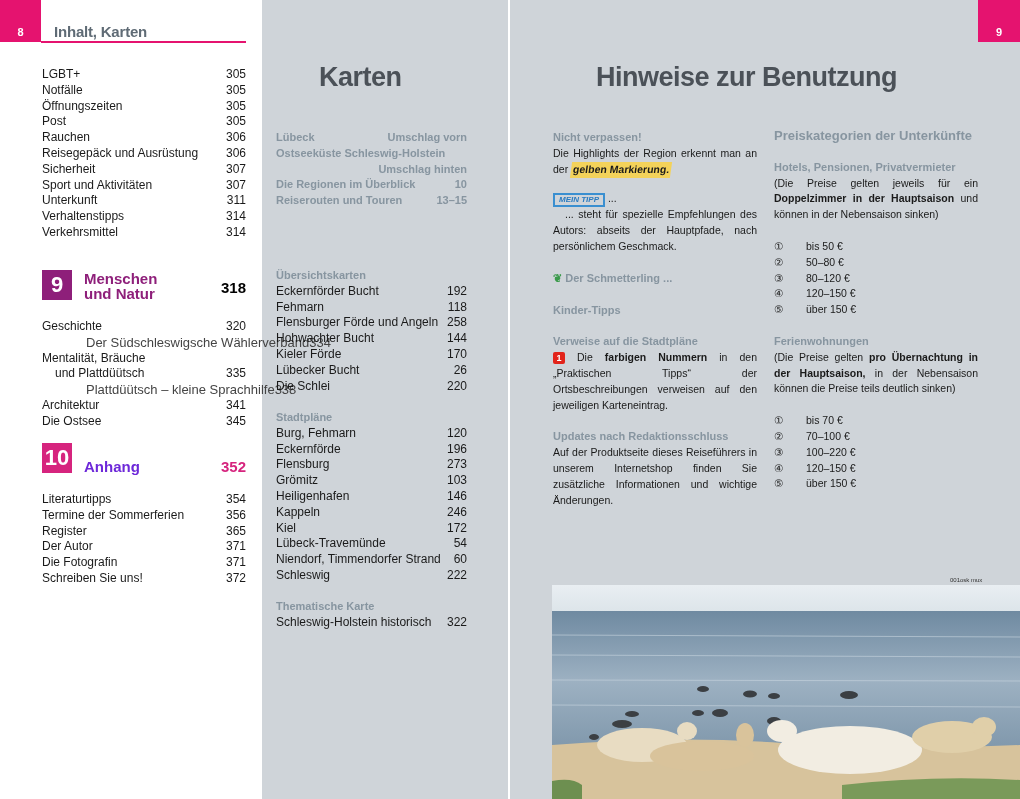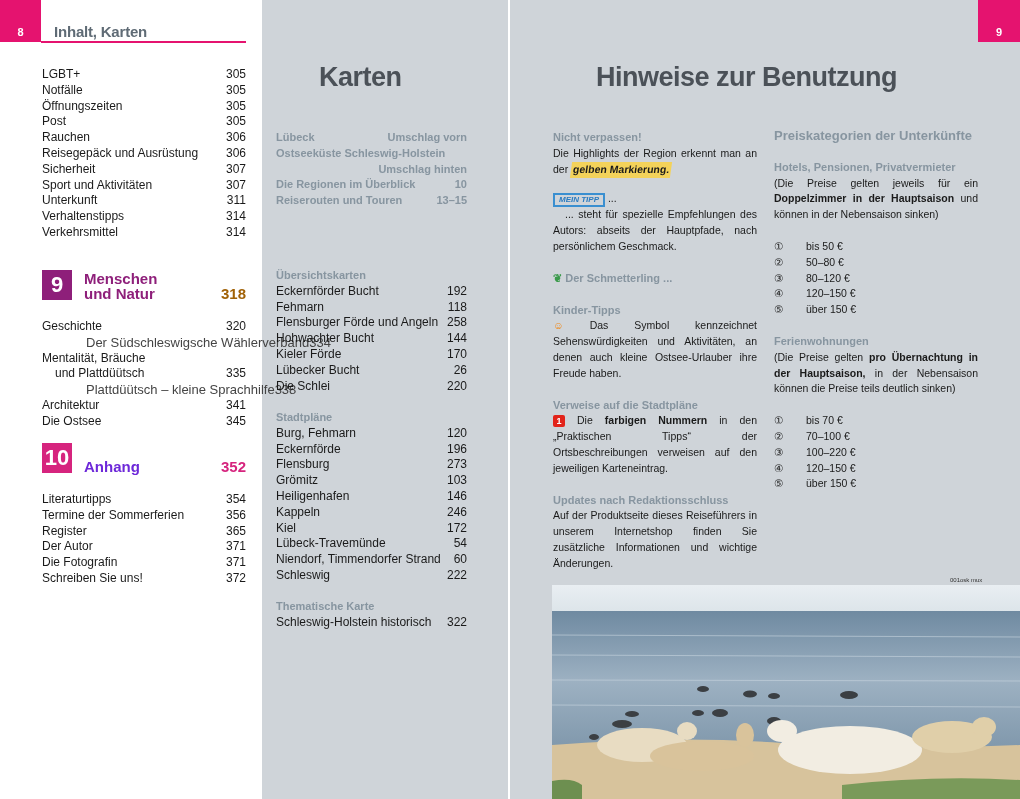--- a/index.html
+++ b/index.html
@@ -111,21 +111,21 @@
     </div>
     <div class="row">
       <span class="lbl">Verkehrsmittel</span>
       <span>314</span>
     </div>
   </div>
 
 <div class="chap" style="top:270px">
   <div class="num" style="background:#8e1f7a">9</div>
   <div class="ttl" style="top:1px;color:#8e1f7a"><span>Menschen</span><br><span>und Natur</span></div>
-  <div class="pg" style="top:15px;color:#a16207">318</div>
+  <div class="pg" style="top:9px;color:#000000">318</div>
 </div>
 <div class="toc" id="toc-ch9" style="top:319px">
     <div class="row">
       <span class="lbl">Geschichte</span>
       <span>320</span>
     </div>
     <div class="row sub">
       <span class="lbl">Der Südschleswigsche Wählerverband</span>
       <span>334</span>
     </div>
@@ -299,21 +299,20 @@
 <div class="col" style="left:553px;top:130px;width:204px">
   <div class="h">Nicht verpassen!</div>
   <p><span>Die Highlights der Region erkennt man an der</span> <span class="mark">gelben Markierung.</span></p>
   <div style="height:14px"></div>
   <div><span class="mein-tipp">MEIN TIPP</span><span> ...</span></div>
   <p style="text-indent:12px">... steht für spezielle Empfehlungen des Autors: abseits der Hauptpfade, nach persönlichem Geschmack.</p>
   <div style="height:16px"></div>
   <div class="h"><span style="color:#3a9a4a">❦</span> <span>Der Schmetterling ...</span></div>
   <div style="height:16px"></div>
   <div class="h">Kinder-Tipps</div>
-  <p><span style="color:#f08a1c;font-weight:bold">☺</span> <span>Das Symbol kennzeichnet Sehenswürdigkeiten und Aktivitäten, an denen auch kleine Ostsee-Urlauber ihre Freude haben.</span></p>
   <div style="height:16px"></div>
   <div class="h">Verweise auf die Stadtpläne</div>
   <p><span class="badge1">1</span> <span>Die </span><b>farbigen Nummern</b><span> in den „Praktischen Tipps“ der Ortsbeschreibungen verweisen auf den jeweiligen Karteneintrag.</span></p>
   <div style="height:16px"></div>
   <div class="h">Updates nach Redaktionsschluss</div>
   <p>Auf der Produktseite dieses Reiseführers in unserem Internetshop finden Sie zusätzliche Informationen und wichtige Änderungen.</p>
 </div>
 
 <div class="col" style="left:774px;top:128px;width:204px">
   <div class="h" style="font-size:13px;">Preiskategorien der Unterkünfte</div>

